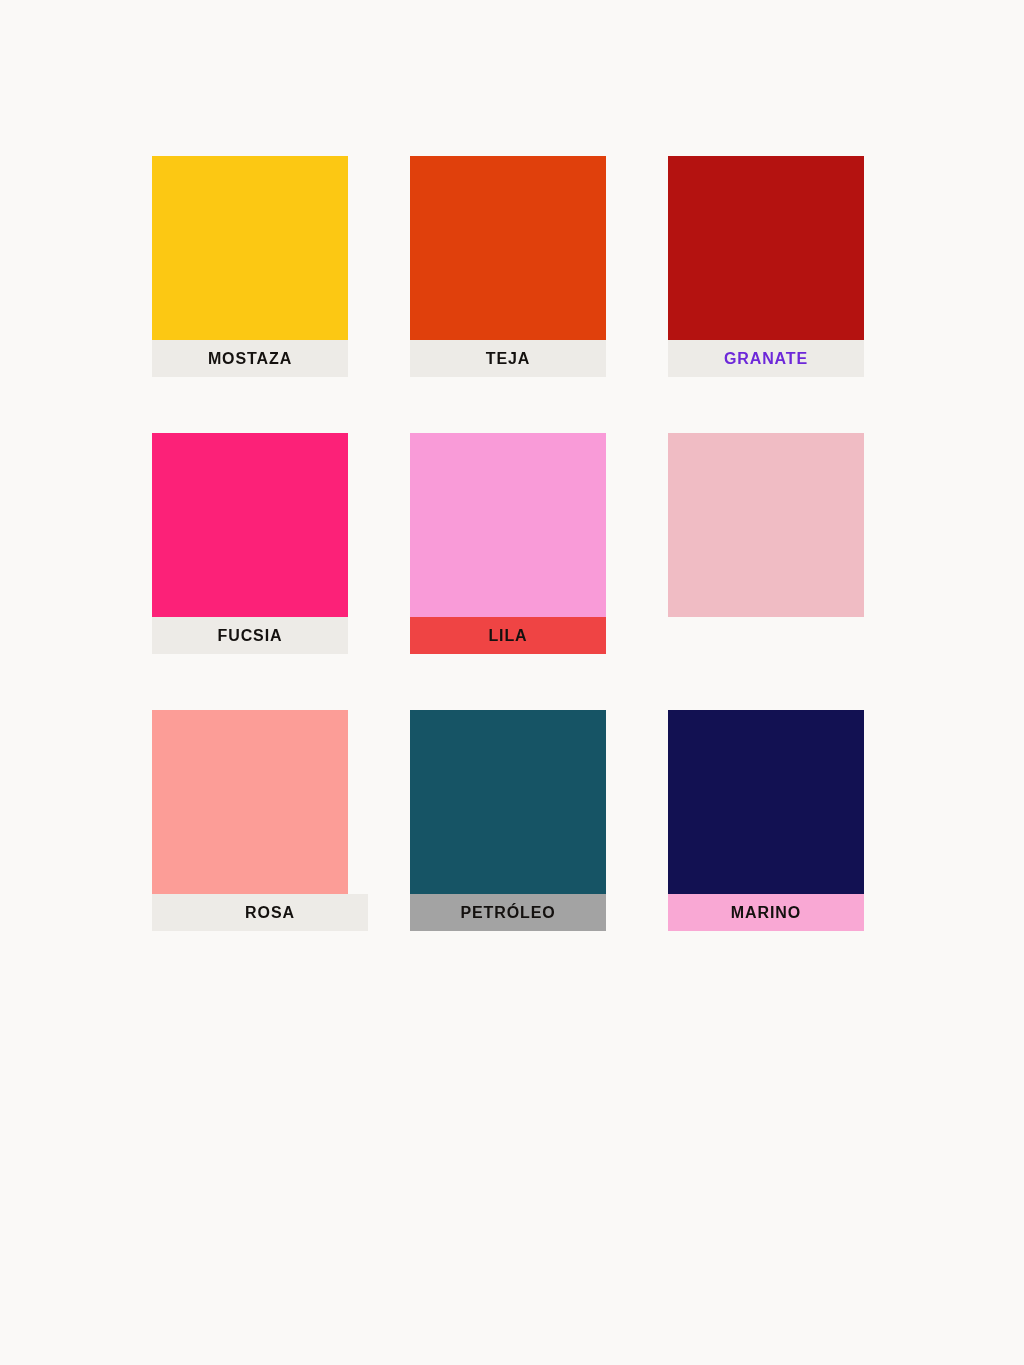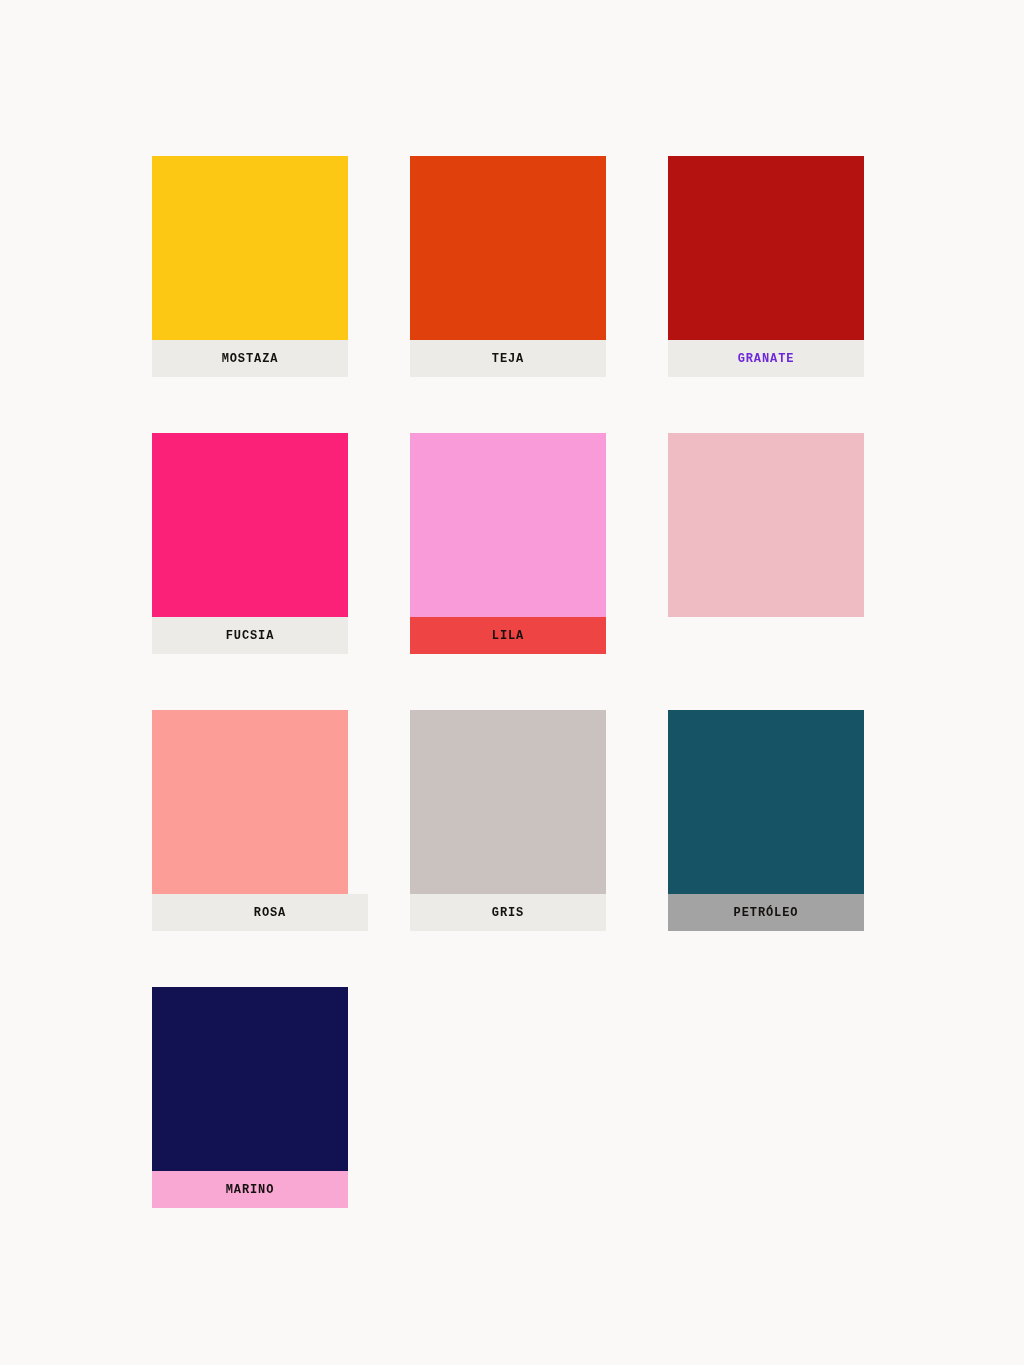--- a/index.html
+++ b/index.html
@@ -46,22 +46,22 @@
   .swatch-label-band {
     width: 196px;
     height: 37px;
     background: #edebe7;
     display: flex;
     align-items: center;
     justify-content: center;
   }
 
   .swatch-label {
-    font-family: Liberation Mono, monospace;
-    font-size: 12px;
+    font-family: Liberation Sans, sans-serif;
+    font-size: 16px;
     font-weight: bold;
     letter-spacing: 0.9px;
     color: #14110f;
     text-transform: uppercase;
     line-height: 1;
     white-space: nowrap;
   }
 
   #board-watermark {
     position: absolute;
@@ -116,26 +116,20 @@
       <div class="swatch-card">
         <div class="swatch-color" style="background: rgb(240, 188, 196);"></div>
       </div>
       <div class="swatch-card">
         <div class="swatch-color" style="background: rgb(252, 157, 151);"></div>
         <div class="swatch-label-band" style="background: rgb(237, 235, 231); padding-left: 20px;">
           <span class="swatch-label" style="color: rgb(20, 17, 15);">ROSA</span>
         </div>
       </div>
       <div class="swatch-card">
-        <div class="swatch-color" style="background: rgb(202, 194, 190);"></div>
-        <div class="swatch-label-band" style="background: rgb(237, 235, 231);">
-          <span class="swatch-label" style="color: rgb(20, 17, 15);">GRIS</span>
-        </div>
-      </div>
-      <div class="swatch-card">
         <div class="swatch-color" style="background: rgb(22, 84, 101);"></div>
         <div class="swatch-label-band" style="background: #a3a3a3;">
           <span class="swatch-label" style="color: rgb(20, 17, 15);">PETRÓLEO</span>
         </div>
       </div>
       <div class="swatch-card">
         <div class="swatch-color" style="background: rgb(18, 17, 82);"></div>
         <div class="swatch-label-band" style="background: #f9a8d4;">
           <span class="swatch-label" style="color: rgb(20, 17, 15);">MARINO</span>
         </div>

